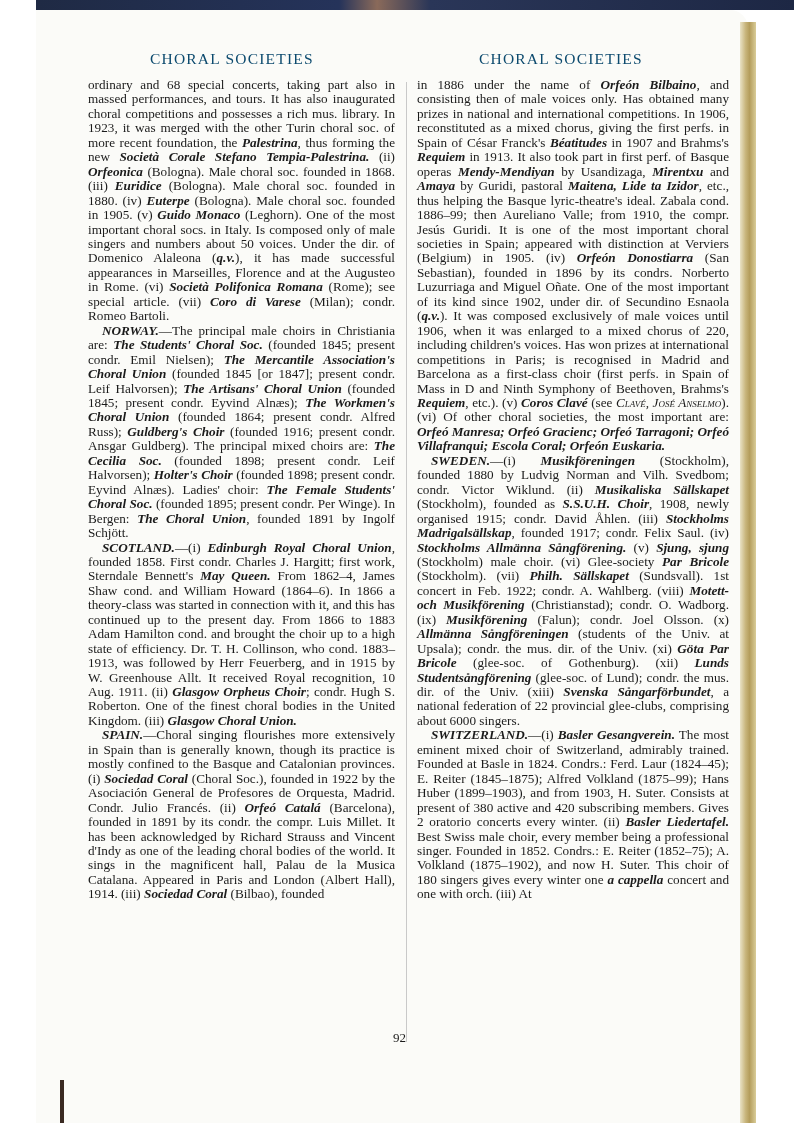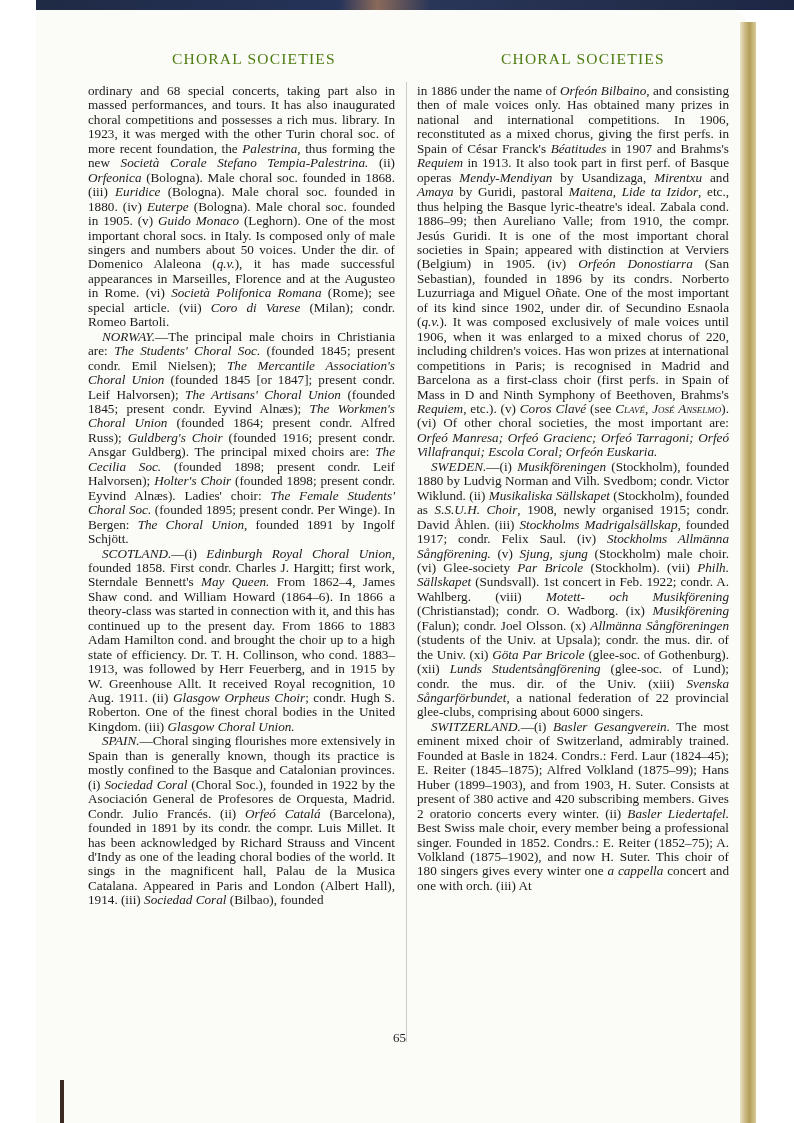--- a/index.html
+++ b/index.html
@@ -20,38 +20,38 @@
   .page-edge {
     position: absolute; left: 740px; top: 22px; width: 16px; height: 1101px;
     background: linear-gradient(90deg, #e9e2c6 0%, #c8b57c 35%, #b49d5c 60%, #d9cc98 100%);
   }
   .left-shadow {
     position: absolute; left: 60px; top: 1080px; width: 4px; height: 43px;
     background: #3a2a22;
   }
   .running-head {
     position: absolute; top: 50px;
-    font-size: 15.5px; letter-spacing: 1.2px; color: #4d7c0f; margin-left: 22px;
+    font-size: 15.5px; letter-spacing: 1.2px; color: #0c4a6e;
   }
   .running-head.left { left: 150px; }
   .running-head.right { left: 479px; }
   .column {
-    position: absolute; top: 84px;
+    position: absolute; top: 78px;
     font-size: 13.2px; line-height: 14.45px; color: #1b1b1b;
     text-align: justify; hyphens: manual;
   }
   .column.left { left: 88px; width: 307px; }
   .column.right { left: 417px; width: 312px; }
   .column p { margin: 0; text-indent: 0; }
   .column p.indent { text-indent: 14px; }
   .col-rule {
     position: absolute; left: 406px; top: 82px; width: 1px; height: 960px;
     background: #c9c9c9;
   }
-  .i { font-style: italic; }
+  .i { font-style: italic; font-weight: bold; }
   .sc { font-variant: small-caps; font-style: italic; }
   .page-number {
     position: absolute; left: 393px; top: 1030px;
     font-size: 13px; color: #1b1b1b;
   }
 </style>
 </head>
 <body>
 
 <div class="top-strip"></div>
@@ -68,13 +68,13 @@
     <p class="indent"><span class="i">SCOTLAND.</span><span>—(i) </span><span class="i">Edinburgh Royal Choral Union</span><span>, founded 1858.  First condr. Charles J. Hargitt; first work, Sterndale Bennett's </span><span class="i">May Queen.</span><span>  From 1862–4, James Shaw cond. and William Howard (1864–6).  In 1866 a theory-class was started in connection with it, and this has continued up to the present day.  From 1866 to 1883 Adam Hamilton cond. and brought the choir up to a high state of efficiency.  Dr. T. H. Collinson, who cond. 1883–1913, was followed by Herr Feuerberg, and in 1915 by W. Greenhouse Allt.  It received Royal recognition, 10 Aug. 1911.  (ii) </span><span class="i">Glasgow Orpheus Choir</span><span>; condr. Hugh S. Roberton.  One of the finest choral bodies in the United Kingdom.  (iii) </span><span class="i">Glasgow Choral Union.</span></p>
     <p class="indent"><span class="i">SPAIN.</span><span>—Choral singing flourishes more extensively in Spain than is generally known, though its practice is mostly confined to the Basque and Catalonian provinces.  (i) </span><span class="i">Sociedad Coral</span><span> (Choral Soc.), founded in 1922 by the Asociación General de Profesores de Orquesta, Madrid.  Condr. Julio Francés.  (ii) </span><span class="i">Orfeó Catalá</span><span> (Barcelona), founded in 1891 by its condr. the compr. Luis Millet.  It has been acknowledged by Richard Strauss and Vincent d'Indy as one of the leading choral bodies of the world.  It sings in the magnificent hall, Palau de la Musica Catalana.  Appeared in Paris and London (Albert Hall), 1914.  (iii) </span><span class="i">Sociedad Coral</span><span> (Bilbao), founded</span></p>
   </div>
 <div class="col-rule"></div>
 <div class="column right" id="col-right">
     <p><span>in 1886 under the name of </span><span class="i">Orfeón Bilbaino</span><span>, and consisting then of male voices only.  Has obtained many prizes in national and international competitions.  In 1906, reconstituted as a mixed chorus, giving the first perfs. in Spain of César Franck's </span><span class="i">Béatitudes</span><span> in 1907 and Brahms's </span><span class="i">Requiem</span><span> in 1913.  It also took part in first perf. of Basque operas </span><span class="i">Mendy-Mendiyan</span><span> by Usandizaga, </span><span class="i">Mirentxu</span><span> and </span><span class="i">Amaya</span><span> by Guridi, pastoral </span><span class="i">Maitena, Lide ta Izidor</span><span>, etc., thus helping the Basque lyric-theatre's ideal.  Zabala cond. 1886–99; then Aureliano Valle; from 1910, the compr. Jesús Guridi.  It is one of the most important choral societies in Spain; appeared with distinction at Verviers (Belgium) in 1905.  (iv) </span><span class="i">Orfeón Donostiarra</span><span> (San Sebastian), founded in 1896 by its condrs. Norberto Luzurriaga and Miguel Oñate.  One of the most important of its kind since 1902, under dir. of Secundino Esnaola (</span><span class="i">q.v.</span><span>).  It was composed exclusively of male voices until 1906, when it was enlarged to a mixed chorus of 220, including children's voices.  Has won prizes at international competitions in Paris; is recognised in Madrid and Barcelona as a first-class choir (first perfs. in Spain of Mass in D and Ninth Symphony of Beethoven, Brahms's </span><span class="i">Requiem</span><span>, etc.).  (v) </span><span class="i">Coros Clavé</span><span> (see </span><span class="sc">Clavé, José Anselmo</span><span>).  (vi) Of other choral societies, the most important are: </span><span class="i">Orfeó Manresa; Orfeó Gracienc; Orfeó Tarragoni; Orfeó Villafranqui; Escola Coral; Orfeón Euskaria.</span></p>
     <p class="indent"><span class="i">SWEDEN.</span><span>—(i) </span><span class="i">Musikföreningen</span><span> (Stockholm), founded 1880 by Ludvig Norman and Vilh. Svedbom; condr. Victor Wiklund.  (ii) </span><span class="i">Musikaliska Sällskapet</span><span> (Stockholm), founded as </span><span class="i">S.S.U.H. Choir</span><span>, 1908, newly organised 1915; condr. David Åhlen.  (iii) </span><span class="i">Stockholms Madrigalsällskap</span><span>, founded 1917; condr. Felix Saul.  (iv) </span><span class="i">Stockholms Allmänna Sångförening.</span><span>  (v) </span><span class="i">Sjung, sjung</span><span> (Stockholm) male choir.  (vi) Glee-society </span><span class="i">Par Bricole</span><span> (Stockholm).  (vii) </span><span class="i">Philh. Sällskapet</span><span> (Sundsvall).  1st concert in Feb. 1922; condr. A. Wahlberg.  (viii) </span><span class="i">Motett- och Musikförening</span><span> (Christianstad); condr. O. Wadborg.  (ix) </span><span class="i">Musikförening</span><span> (Falun); condr. Joel Olsson.  (x) </span><span class="i">Allmänna Sångföreningen</span><span> (students of the Univ. at Upsala); condr. the mus. dir. of the Univ.  (xi) </span><span class="i">Göta Par Bricole</span><span> (glee-soc. of Gothenburg).  (xii) </span><span class="i">Lunds Studentsångförening</span><span> (glee-soc. of Lund); condr. the mus. dir. of the Univ.  (xiii) </span><span class="i">Svenska Sångarförbundet</span><span>, a national federation of 22 provincial glee-clubs, comprising about 6000 singers.</span></p>
     <p class="indent"><span class="i">SWITZERLAND.</span><span>—(i) </span><span class="i">Basler Gesangverein.</span><span>  The most eminent mixed choir of Switzerland, admirably trained.  Founded at Basle in 1824.  Condrs.: Ferd. Laur (1824–45); E. Reiter (1845–1875); Alfred Volkland (1875–99); Hans Huber (1899–1903), and from 1903, H. Suter.  Consists at present of 380 active and 420 subscribing members.  Gives 2 oratorio concerts every winter.  (ii) </span><span class="i">Basler Liedertafel.</span><span>  Best Swiss male choir, every member being a professional singer.  Founded in 1852.  Condrs.: E. Reiter (1852–75); A. Volkland (1875–1902), and now H. Suter.  This choir of 180 singers gives every winter one </span><span class="i">a cappella</span><span> concert and one with orch.  (iii) At</span></p>
   </div>
 
-<div class="page-number">65</div>
+<div class="page-number">92</div>
 
 </body></html>

